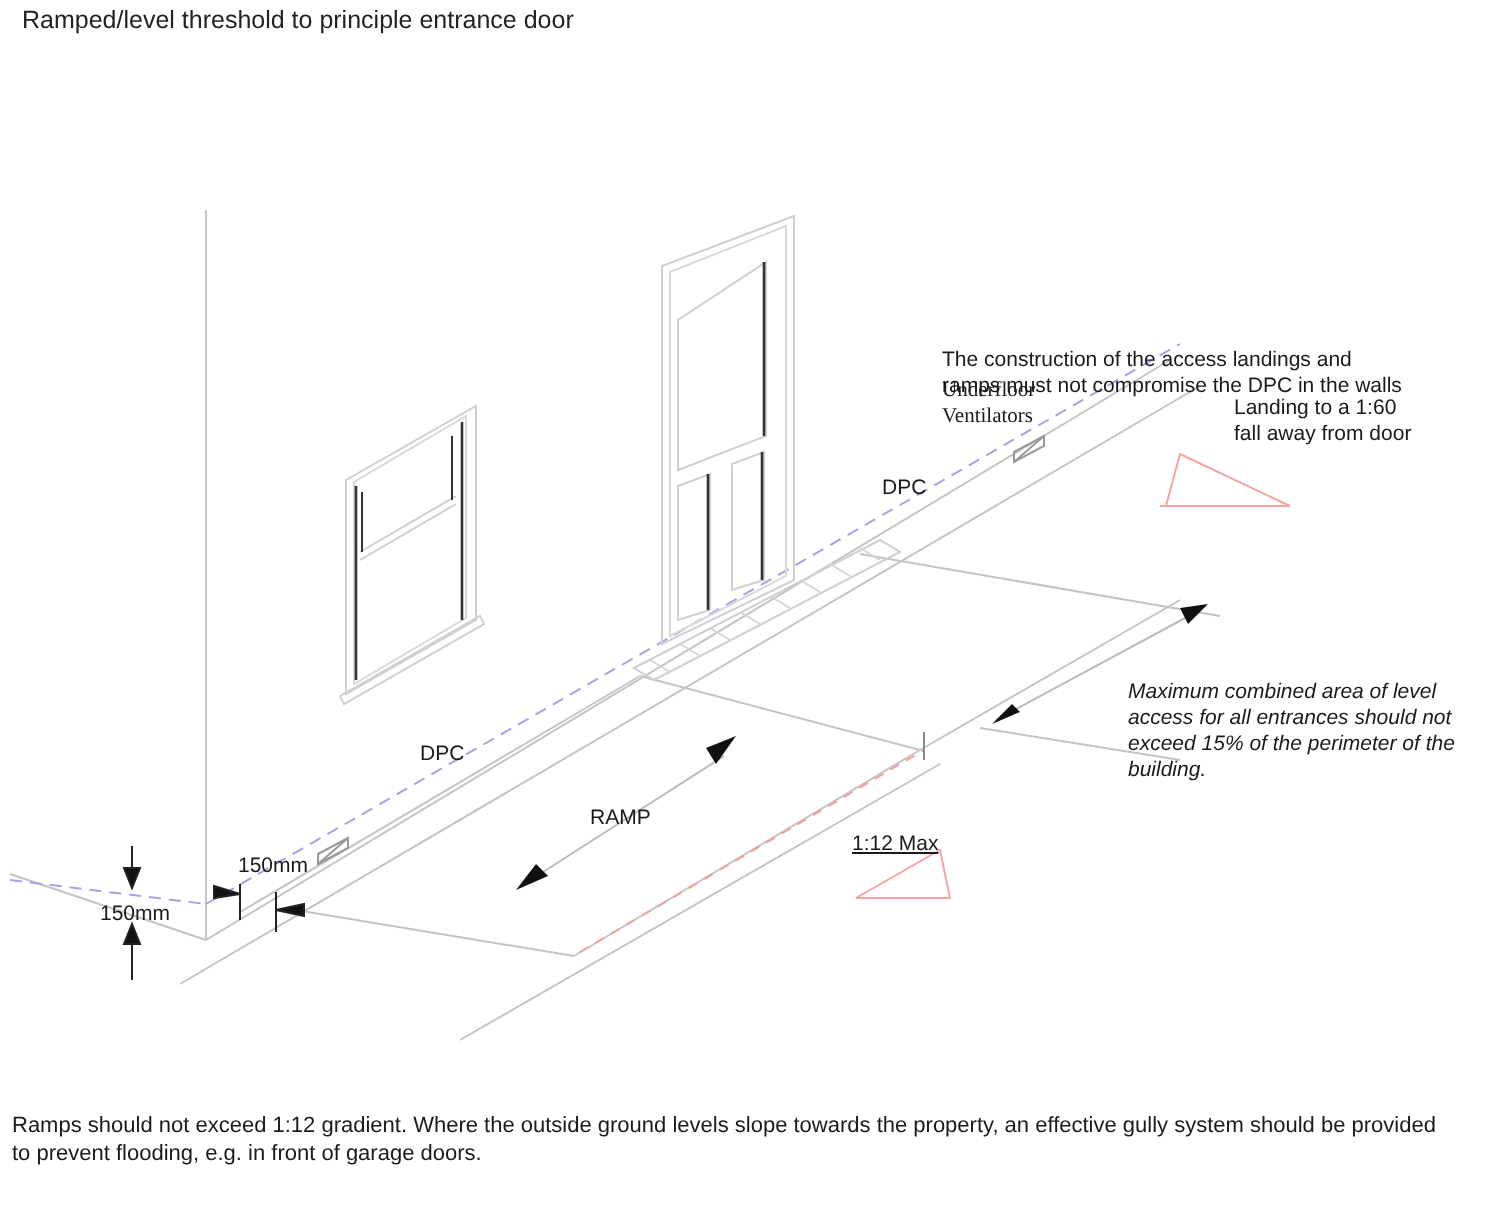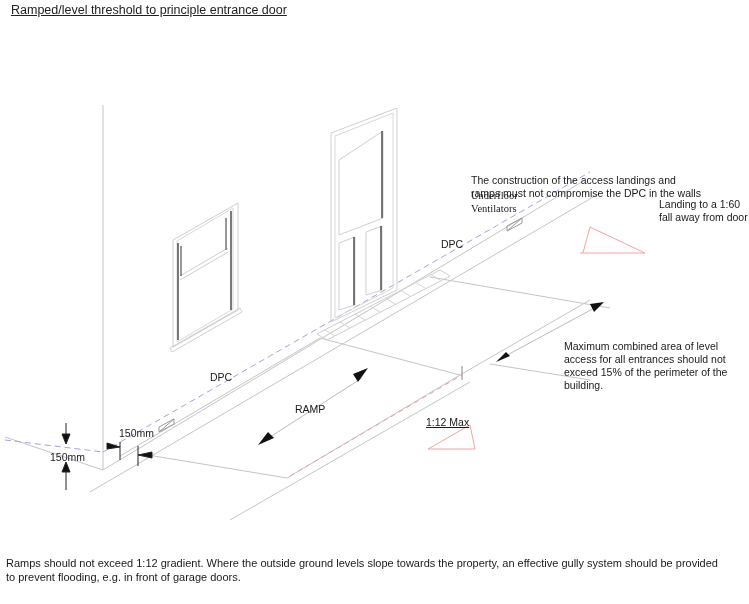--- a/index.html
+++ b/index.html
@@ -1,19 +1,19 @@
 <!DOCTYPE html>
 <html><head>
 <meta charset="utf-8">
 <style>
   html, body { margin: 0; padding: 0; background: #ffffff; }
   body { width: 749px; height: 604px; position: relative; overflow: hidden;
          font-family: "Liberation Sans", sans-serif; color: #1a1a1a; }
   .title { position: absolute; left: 11px; top: 3px; font-size: 12.5px;
-           text-decoration: underline; color: #222; }
+           color: #222; }
   .lbl { position: absolute; font-size: 10.5px; line-height: 13px; color: #1a1a1a; }
   .foot { position: absolute; left: 6px; top: 556px; width: 720px; font-size: 11px;
           line-height: 14px; color: #1a1a1a; }
   svg.drawing { position: absolute; left: 0; top: 0; }
 </style>
 </head>
 <body>
 
 <div class="title">Ramped/level threshold to principle entrance door</div>
 
@@ -119,21 +119,21 @@
 
   <g stroke="#f5a3a3" fill="none">
     <polyline points="428,449 475,449 470,425 428,449"></polyline>
     <polyline points="580,253 645,253 590,227 583,253"></polyline>
   </g>
 </svg>
 
 <div class="lbl" style="left:471px; top:130px; width:230px;margin-top:44px;">The construction of the access landings and ramps must not compromise the DPC in the walls</div>
 <div class="lbl" style="left:471px; top:189px; width:70px;font-family:Liberation Serif, serif;">Underfloor Ventilators</div>
 <div class="lbl" style="left:441px; top:238px;">DPC</div>
-<div class="lbl" style="left:617px; top:198px; width:90px;margin-left:42px;">Landing to a 1:60 fall away from door</div>
-<div class="lbl" style="left:564px; top:340px; width:170px;">Maximum combined area of level access for all entrances should not exceed 15% of the perimeter of the building.</div>
+<div class="lbl" style="left:617px; top:198px; width:90px;">Landing to a 1:60 fall away from door</div>
+<div class="lbl" style="left:564px; top:340px; width:170px;font-style:italic;">Maximum combined area of level access for all entrances should not exceed 15% of the perimeter of the building.</div>
 <div class="lbl" style="left:210px; top:371px;">DPC</div>
 <div class="lbl" style="left:295px; top:403px;text-align:center;">RAMP</div>
 <div class="lbl" style="left:426px; top:416px;text-decoration:underline;">1:12 Max</div>
 <div class="lbl" style="left:119px; top:427px;">150mm</div>
 <div class="lbl" style="left:50px; top:451px;">150mm</div>
 
 <div class="foot">Ramps should not exceed 1:12 gradient. Where the outside ground levels slope towards the property, an effective gully system should be provided to prevent flooding, e.g. in front of garage doors.</div>
 
 </body></html>

